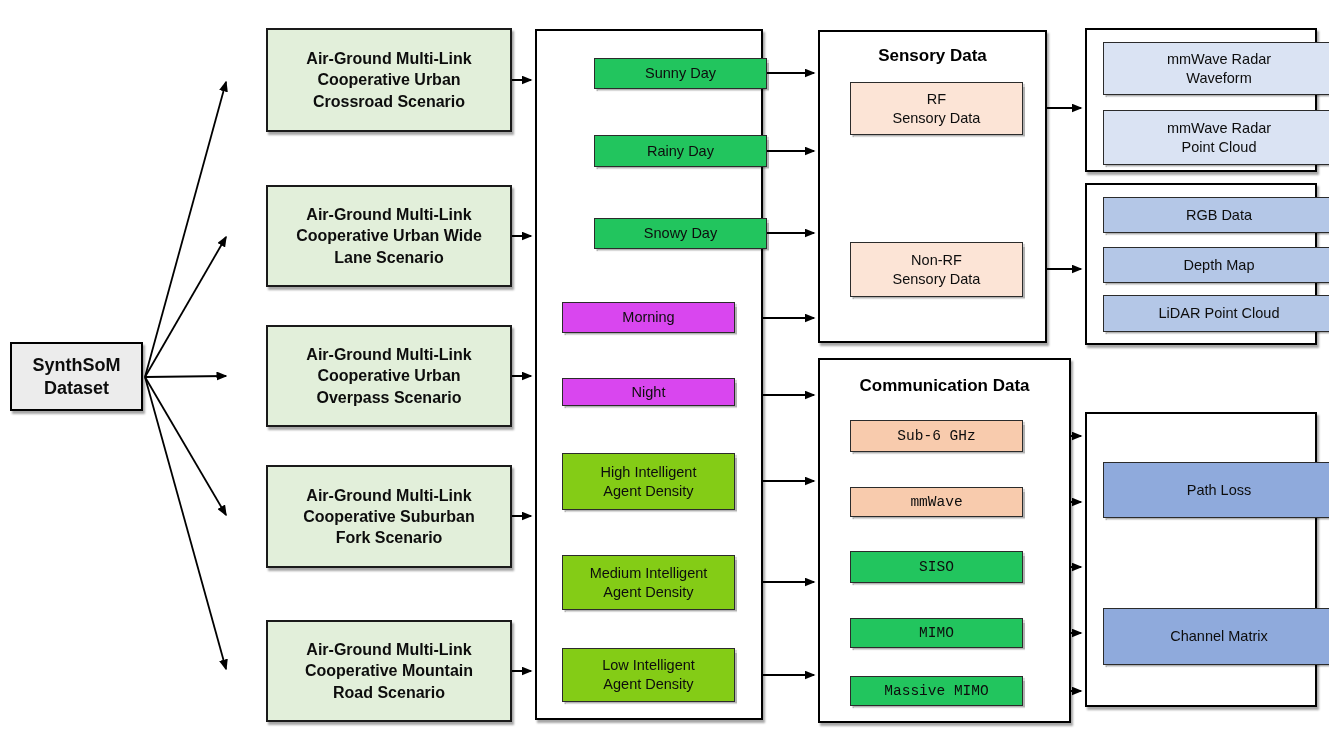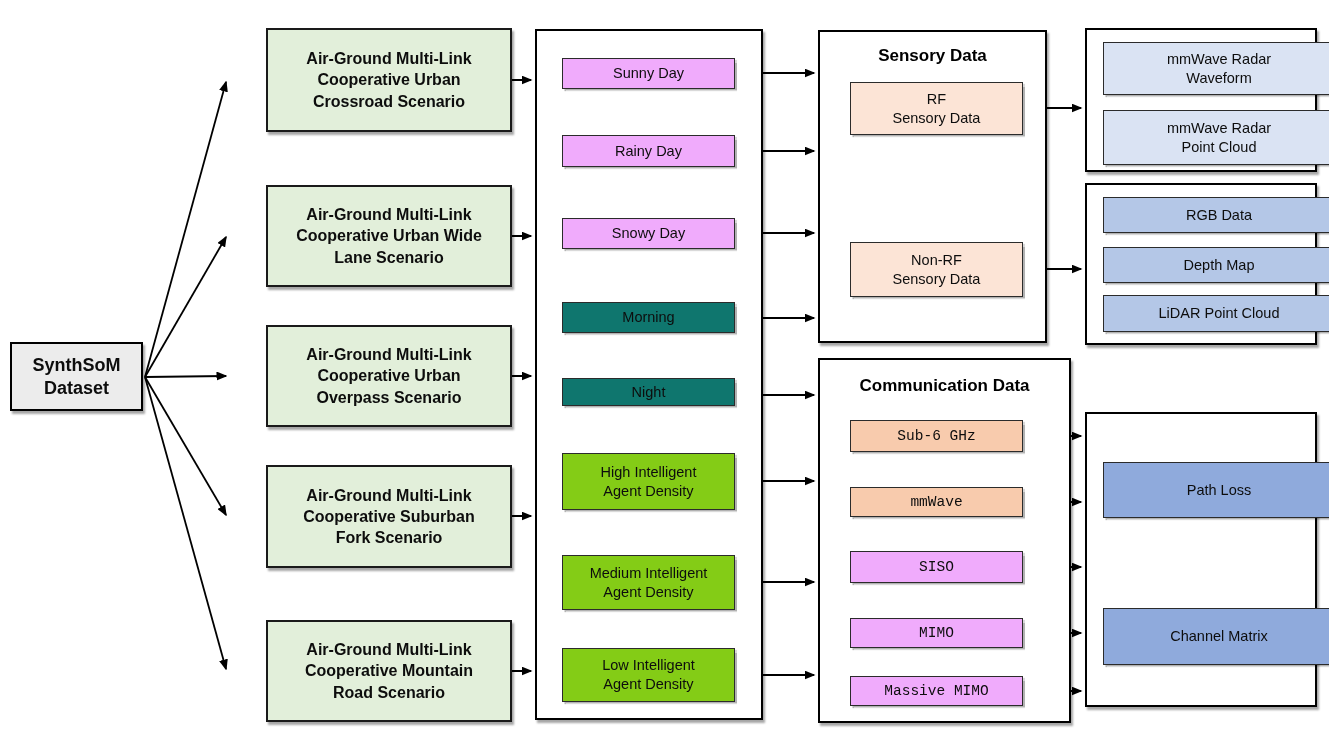--- a/index.html
+++ b/index.html
@@ -54,37 +54,37 @@
     position:absolute;left:0;width:100%;
     text-align:center;font-weight:bold;font-size:17px;color:#000;
   }
   
   .small{
     border:1.5px solid #2b2b2b;
     font-size:14.5px;line-height:1.3;
     box-shadow:1.5px 2px 1px rgba(0,0,0,0.3);
   }
   .cond{left:562px;width:173px;}
-  .tier-light{background:#f0abfc;}
-  .tier-mid{background:#0f766e;}
+  .tier-light{background:#22c55e;margin-left:32px;}
+  .tier-mid{background:#d946ef;}
   .tier-dark{background:#84cc16;}
   .c1{top:58px;height:31px;}
   .c2{top:135px;height:32px;}
   .c3{top:218px;height:31px;}
   .c4{top:302px;height:31px;}
   .c5{top:378px;height:28px;}
   .c6{top:453px;height:57px;}
   .c7{top:555px;height:55px;}
   .c8{top:648px;height:54px;}
   .sens-box{left:850px;width:173px;background:#fce4d6;}
   .rf{top:82px;height:53px;}
   .nonrf{top:242px;height:55px;}
   .comm-box{left:850px;width:173px;font-family:Liberation Mono, monospace;}
   .orange-light{background:#f8cbad;}
-  .orange-dark{background:#f0abfc;}
+  .orange-dark{background:#22c55e;}
   .m1{top:420px;height:32px;}
   .m2{top:487px;height:30px;}
   .m3{top:551px;height:32px;}
   .m4{top:618px;height:30px;}
   .m5{top:676px;height:30px;}
   .out-box{left:1103px;width:232px;}
   .blue-light{background:#dae3f3;}
   .blue-mid{background:#b4c7e7;}
   .blue-dark{background:#8faadc;}
   .r1{top:42px;height:53px;}

